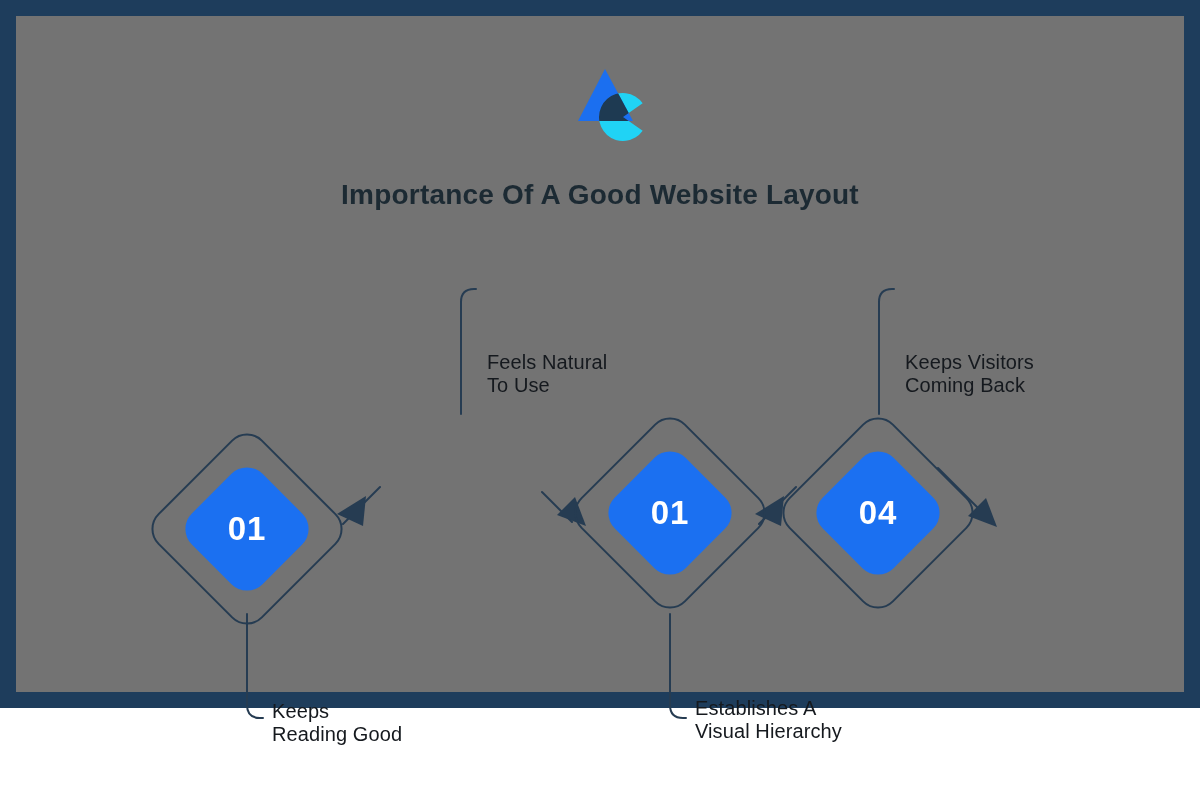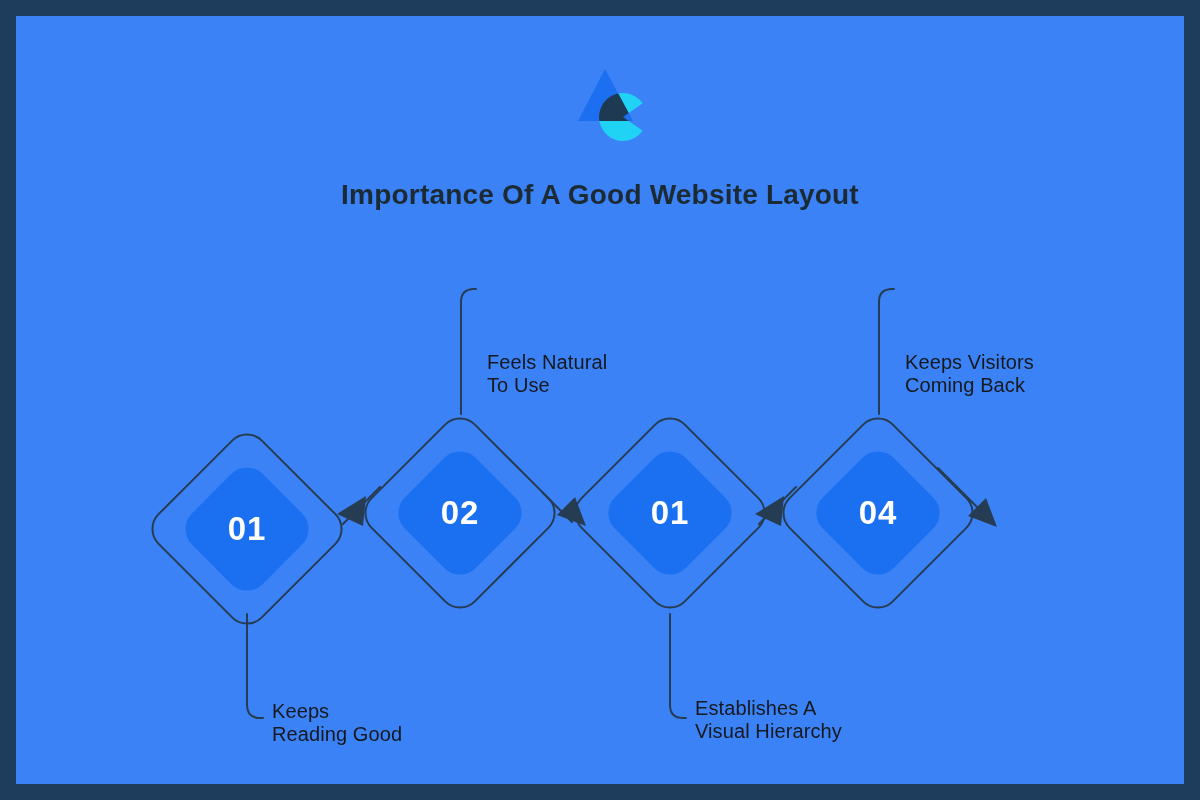--- a/index.html
+++ b/index.html
@@ -1,22 +1,22 @@
 <!DOCTYPE html>
 <html style="--frame-color: #1e3d5c; --line-color: #263c52; --diamond-fill: #1b70f1; --number-color: #ffffff; --title-color: #1c2a33; --label-color: #15191e; --logo-triangle: #1b6ff0; --logo-circle: #20d3f5; --logo-overlap: #1e3a52;"><head>
 <meta charset="utf-8">
 <style>
   * { margin:0; padding:0; box-sizing:border-box; }
   html,body { width:1200px; height:800px; overflow:hidden; }
   body { font-family:"Liberation Sans", sans-serif; background:#ffffff; }
 
   .frame {
-    position:relative; width:1200px; height:800px;
+    position:relative; width:1200px; height:708px;
     border:16px solid var(--frame-color,#1e3d5c);
-    background:#3b82f6;
+    background:#737373;
   }
 
   .logo { position:absolute; left:558px; top:48px; width:84px; height:82px; }
 
   .title {
     position:absolute; left:0; top:163px; width:1168px;
     text-align:center; font-size:28px; font-weight:700;
     color:var(--title-color,#1c2a33); letter-spacing:0.2px;
   }
 
@@ -87,25 +87,20 @@
 
     <line x1="922" y1="452" x2="964" y2="494"></line>
     <polygon points="981,511 970,482 952,500"></polygon>
   </svg>
 
   <div class="node" style="left:126px; top:408px;">
     <div class="outer"></div>
     <div class="inner"></div>
     <span class="num">01</span>
   </div>
-  <div class="node" style="left:339px; top:392px;">
-    <div class="outer"></div>
-    <div class="inner"></div>
-    <span class="num">02</span>
-  </div>
   <div class="node" style="left:549px; top:392px;">
     <div class="outer"></div>
     <div class="inner"></div>
     <span class="num">01</span>
   </div>
   <div class="node" style="left:757px; top:392px;">
     <div class="outer"></div>
     <div class="inner"></div>
     <span class="num">04</span>
   </div>

